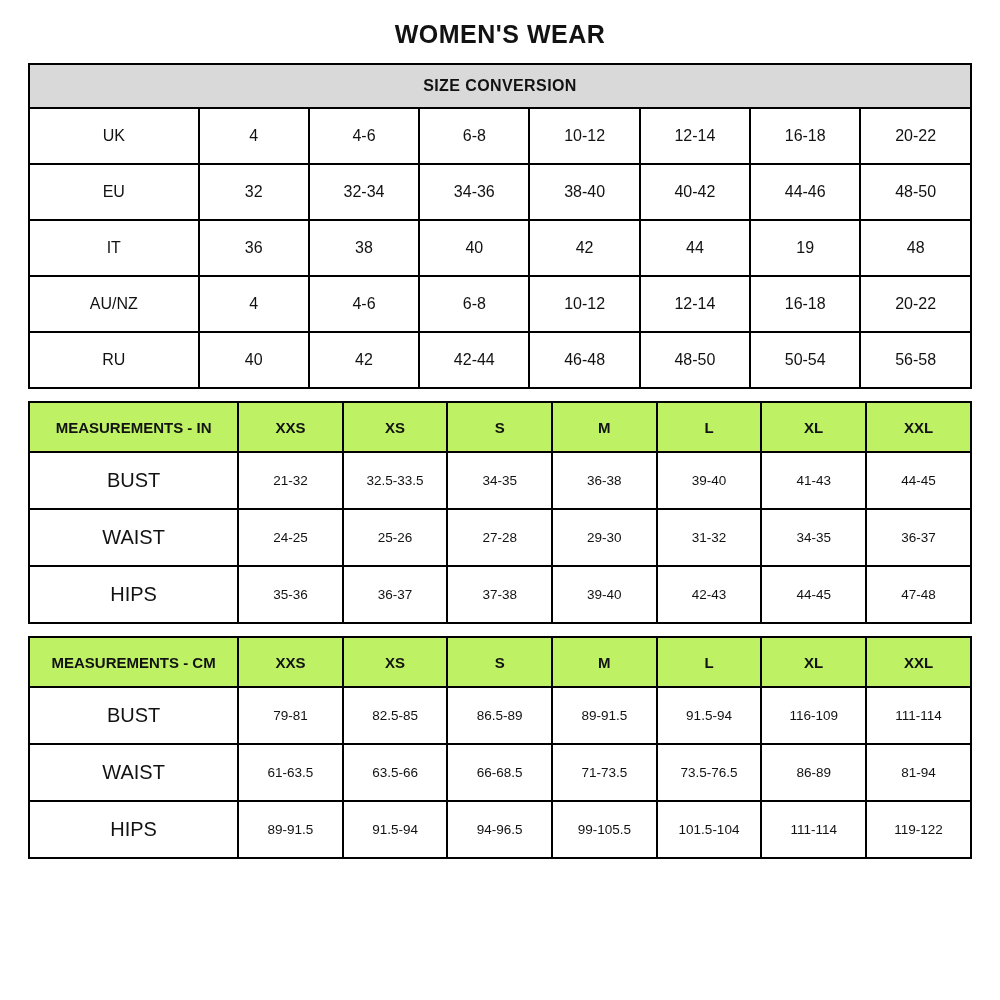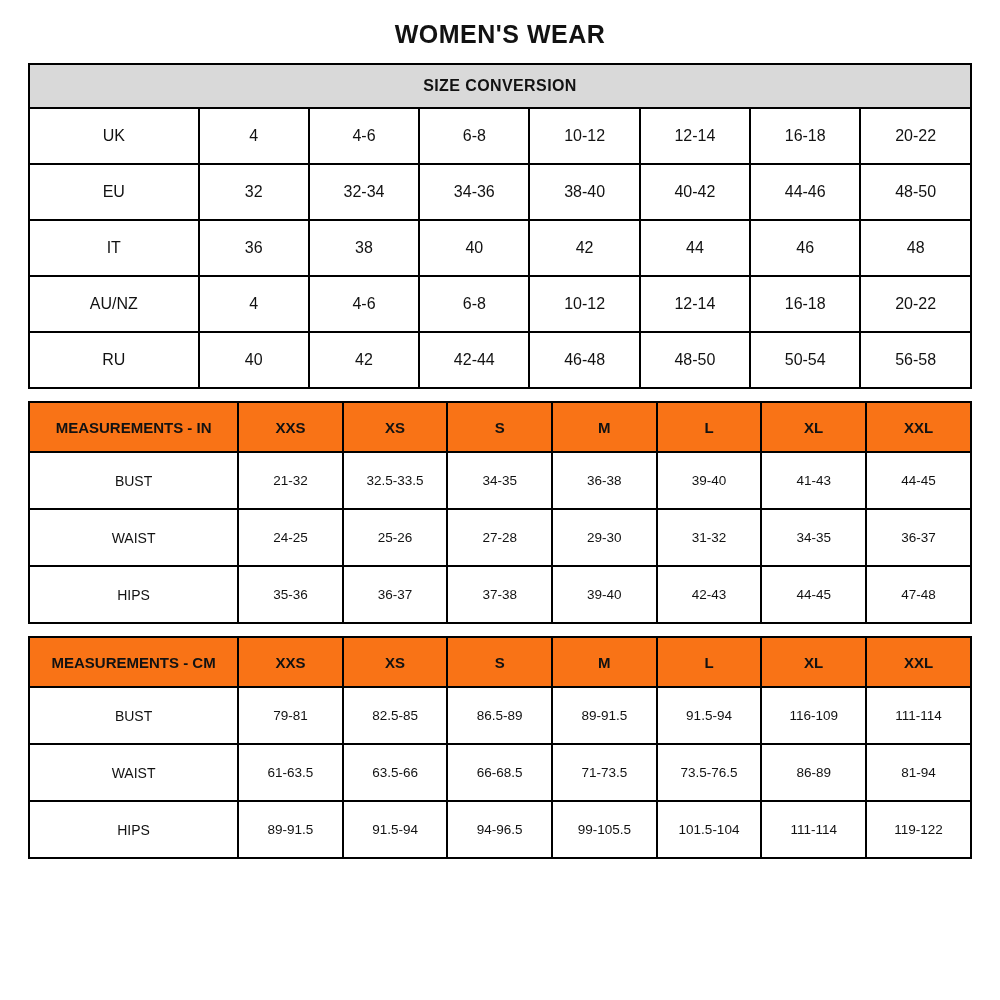--- a/index.html
+++ b/index.html
@@ -44,25 +44,25 @@
     background: #d9d9d9;
     font-weight: 700;
     font-size: 16px;
     letter-spacing: 0.4px;
   }
   .conv .colhead { font-size: 16px; }
   
   .meas td { height: 57px; font-size: 13.5px; }
   .meas .head {
     height: 50px;
-    background: #f97316;
+    background: #bef264;
     font-weight: 700;
     font-size: 15px;
   }
-  .meas .rowlabel { font-size: 14px; }
+  .meas .rowlabel { font-size: 20px; }
 </style>
 </head>
 <body>
 
 <div class="page">
 
   <div class="page-title">WOMEN'S WEAR</div>
 
   <table class="conv">
     <colgroup>
@@ -99,21 +99,21 @@
       <td>44-46</td>
       <td>48-50</td>
     </tr>
     <tr>
       <td>IT</td>
       <td>36</td>
       <td>38</td>
       <td>40</td>
       <td>42</td>
       <td>44</td>
-      <td>46</td>
+      <td>19</td>
       <td>48</td>
     </tr>
     <tr>
       <td>AU/NZ</td>
       <td>4</td>
       <td>4-6</td>
       <td>6-8</td>
       <td>10-12</td>
       <td>12-14</td>
       <td>16-18</td>

